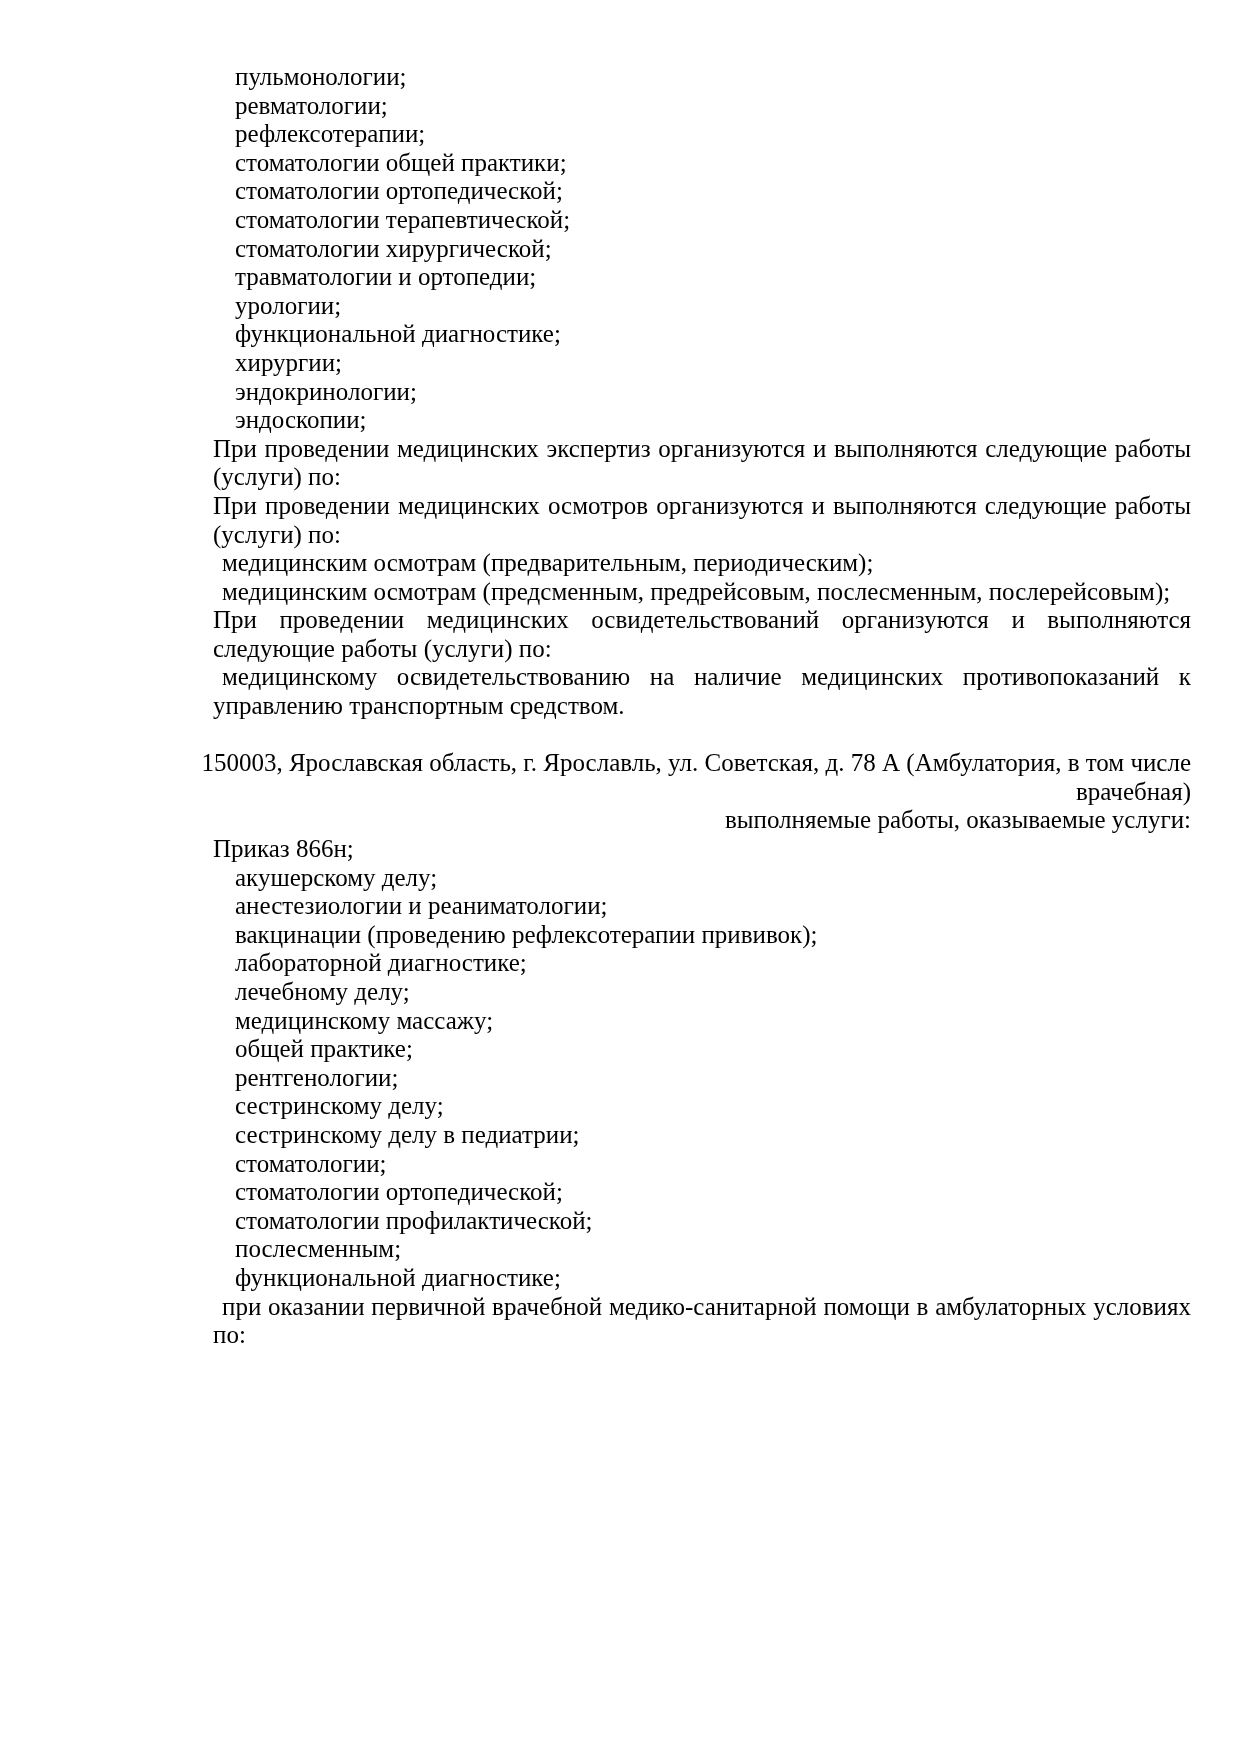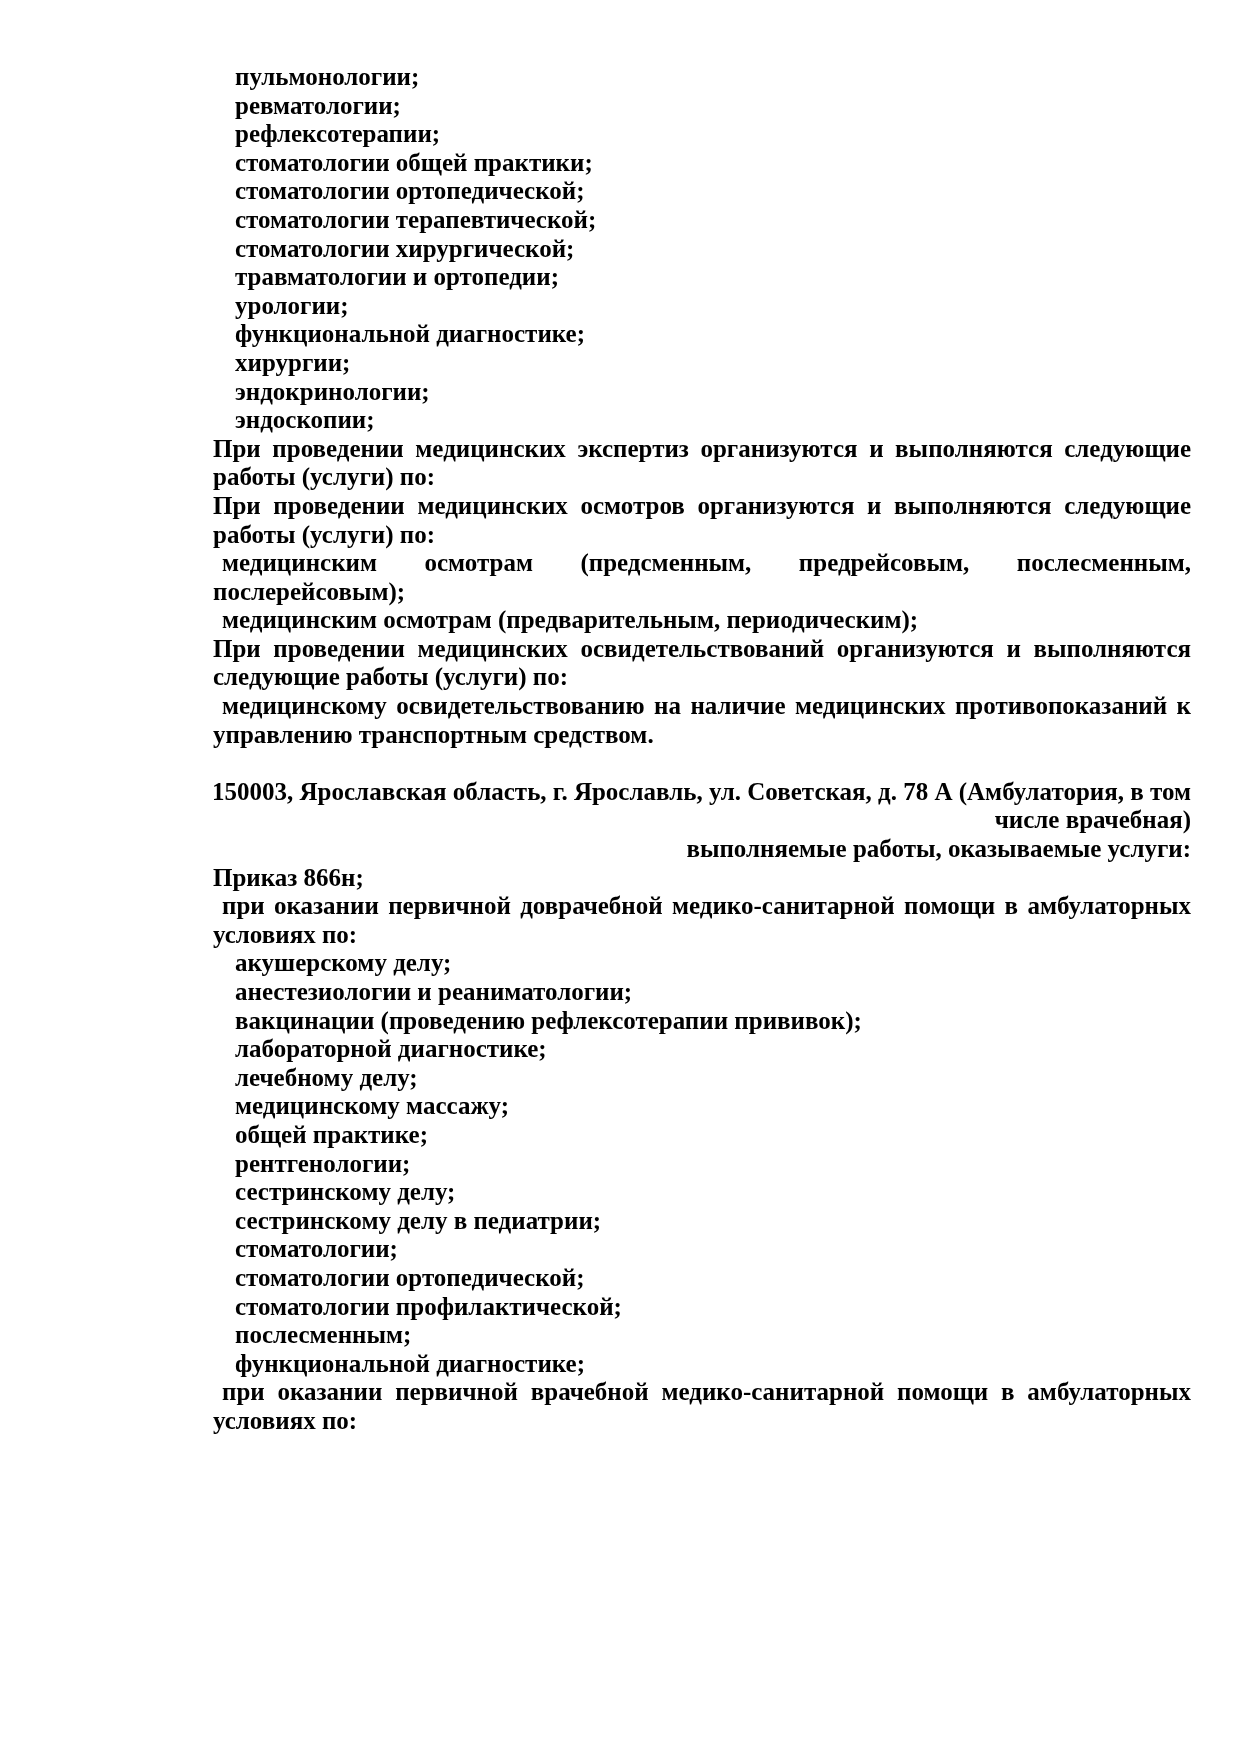--- a/index.html
+++ b/index.html
@@ -15,21 +15,20 @@
     font-family: "Liberation Serif", "DejaVu Serif", serif;
     color: #000000;
     overflow: hidden;
   }
   .page {
     position: absolute;
     left: 0; top: 0;
     width: 1240px;
     height: 1755px;
     background: #ffffff;
-    font-weight: bold;
   }
   .content {
     position: absolute;
     left: 199px;
     top: 63px;
     width: 992px;
     font-size: 25px;
     line-height: 28.6px;
     letter-spacing: 0;
   }
@@ -79,29 +78,28 @@
       <p class="list">стоматологии терапевтической;</p>
       <p class="list">стоматологии хирургической;</p>
       <p class="list">травматологии и ортопедии;</p>
       <p class="list">урологии;</p>
       <p class="list">функциональной диагностике;</p>
       <p class="list">хирургии;</p>
       <p class="list">эндокринологии;</p>
       <p class="list">эндоскопии;</p>
       <p class="para">При проведении медицинских экспертиз организуются и выполняются следующие работы (услуги) по:</p>
       <p class="para">При проведении медицинских осмотров организуются и выполняются следующие работы (услуги) по:</p>
+      <p class="sub">медицинским осмотрам (предварительным, периодическим);</p>
       <p class="sub">медицинским осмотрам (предсменным, предрейсовым, послесменным, послерейсовым);</p>
-      <p class="sub">медицинским осмотрам (предварительным, периодическим);</p>
       <p class="para">При проведении медицинских освидетельствований организуются и выполняются следующие работы (услуги) по:</p>
       <p class="sub">медицинскому освидетельствованию на наличие медицинских противопоказаний к управлению транспортным средством.</p>
       <div class="spacer"></div>
       <p class="addr">150003, Ярославская область, г. Ярославль, ул. Советская, д. 78 А (Амбулатория, в том числе врачебная)</p>
       <p class="addr">выполняемые работы, оказываемые услуги:</p>
       <p class="para">Приказ 866н;</p>
-      <p class="sub">при оказании первичной доврачебной медико-санитарной помощи в амбулаторных условиях по:</p>
       <p class="list">акушерскому делу;</p>
       <p class="list">анестезиологии и реаниматологии;</p>
       <p class="list">вакцинации (проведению рефлексотерапии прививок);</p>
       <p class="list">лабораторной диагностике;</p>
       <p class="list">лечебному делу;</p>
       <p class="list">медицинскому массажу;</p>
       <p class="list">общей практике;</p>
       <p class="list">рентгенологии;</p>
       <p class="list">сестринскому делу;</p>
       <p class="list">сестринскому делу в педиатрии;</p>

